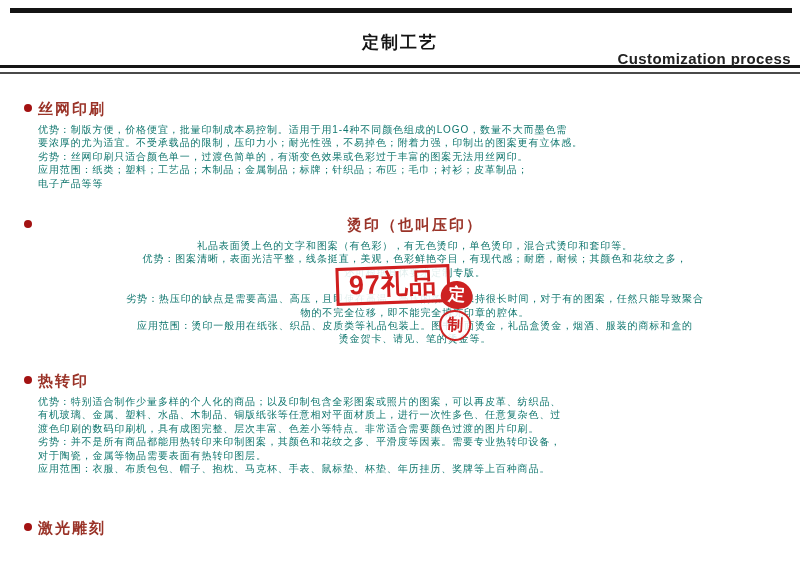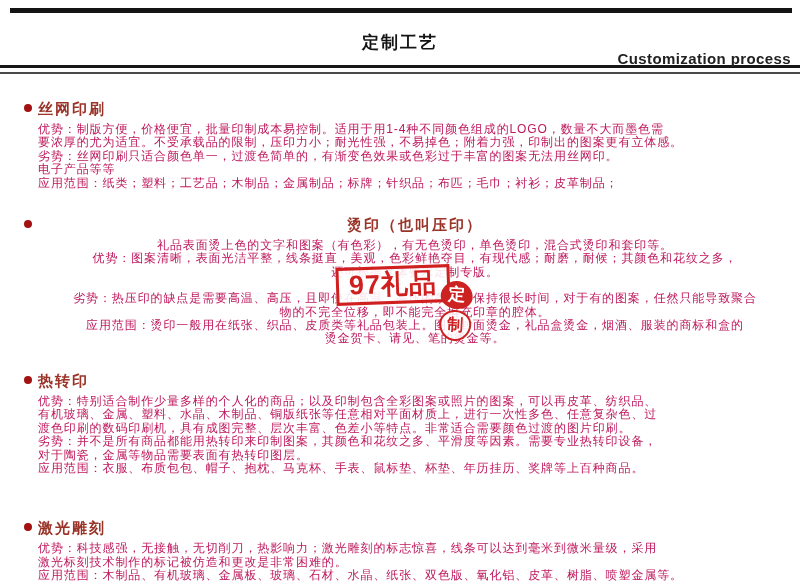--- a/index.html
+++ b/index.html
@@ -40,21 +40,21 @@
     position:absolute;left:-14px;top:4px;
     width:8px;height:8px;border-radius:50%;
     background:#a31212;display:inline-block;
   }
   .sec-title{
     font-size:15px;font-weight:bold;color:#9a3328;
     letter-spacing:2px;line-height:16px;
   }
   .sec-body{margin-top:5px;}
   .line{
-    font-size:12px;color:#be185d;
+    font-size:10px;color:#0f766e;
     letter-spacing:.9px;line-height:13.4px;
     white-space:nowrap;
   }
   .line.gap{margin-top:13px;}
   .section-1{margin-top:26px;}
   .section-2{margin-top:26px;text-align:center;}
   .section-3{margin-top:26px;}
   .section-4{margin-top:44px;}
   
   .watermark-box{
@@ -103,22 +103,22 @@
 
     <div class="section section-1">
       <div class="sec-head">
         <span class="bullet"></span>
         <span class="sec-title">丝网印刷</span>
       </div>
       <div class="sec-body">
         <div class="line">优势：制版方便，价格便宜，批量印制成本易控制。适用于用1-4种不同颜色组成的LOGO，数量不大而墨色需</div>
         <div class="line">要浓厚的尤为适宜。不受承载品的限制，压印力小；耐光性强，不易掉色；附着力强，印制出的图案更有立体感。</div>
         <div class="line">劣势：丝网印刷只适合颜色单一，过渡色简单的，有渐变色效果或色彩过于丰富的图案无法用丝网印。</div>
+        <div class="line">应用范围：纸类；塑料；工艺品；木制品；金属制品；标牌；针织品；布匹；毛巾；衬衫；皮革制品；</div>
         <div class="line">电子产品等等</div>
-        <div class="line">应用范围：纸类；塑料；工艺品；木制品；金属制品；标牌；针织品；布匹；毛巾；衬衫；皮革制品；</div>
       </div>
     </div>
 
     <div class="section section-2">
       <div class="sec-head">
         <span class="bullet"></span>
         <span class="sec-title">烫印（也叫压印）</span>
       </div>
       <div class="sec-body">
         <div class="line">礼品表面烫上色的文字和图案（有色彩），有无色烫印，单色烫印，混合式烫印和套印等。</div>
@@ -144,25 +144,20 @@
         <div class="line">对于陶瓷，金属等物品需要表面有热转印图层。</div>
         <div class="line">应用范围：衣服、布质包包、帽子、抱枕、马克杯、手表、鼠标垫、杯垫、年历挂历、奖牌等上百种商品。</div>
       </div>
     </div>
 
     <div class="section section-4">
       <div class="sec-head">
         <span class="bullet"></span>
         <span class="sec-title">激光雕刻</span>
       </div>
-      <div class="sec-body">
-        <div class="line">优势：科技感强，无接触，无切削刀，热影响力；激光雕刻的标志惊喜，线条可以达到毫米到微米量级，采用</div>
-        <div class="line">激光标刻技术制作的标记被仿造和更改是非常困难的。</div>
-        <div class="line">应用范围：木制品、有机玻璃、金属板、玻璃、石材、水晶、纸张、双色版、氧化铝、皮革、树脂、喷塑金属等。</div>
-      </div>
     </div>
 
   </div>
 
   <div class="watermark-box">97礼品</div>
 
   <div class="seal">
     <div class="seal-top">定</div>
     <div class="seal-bottom">制</div>
   </div>

